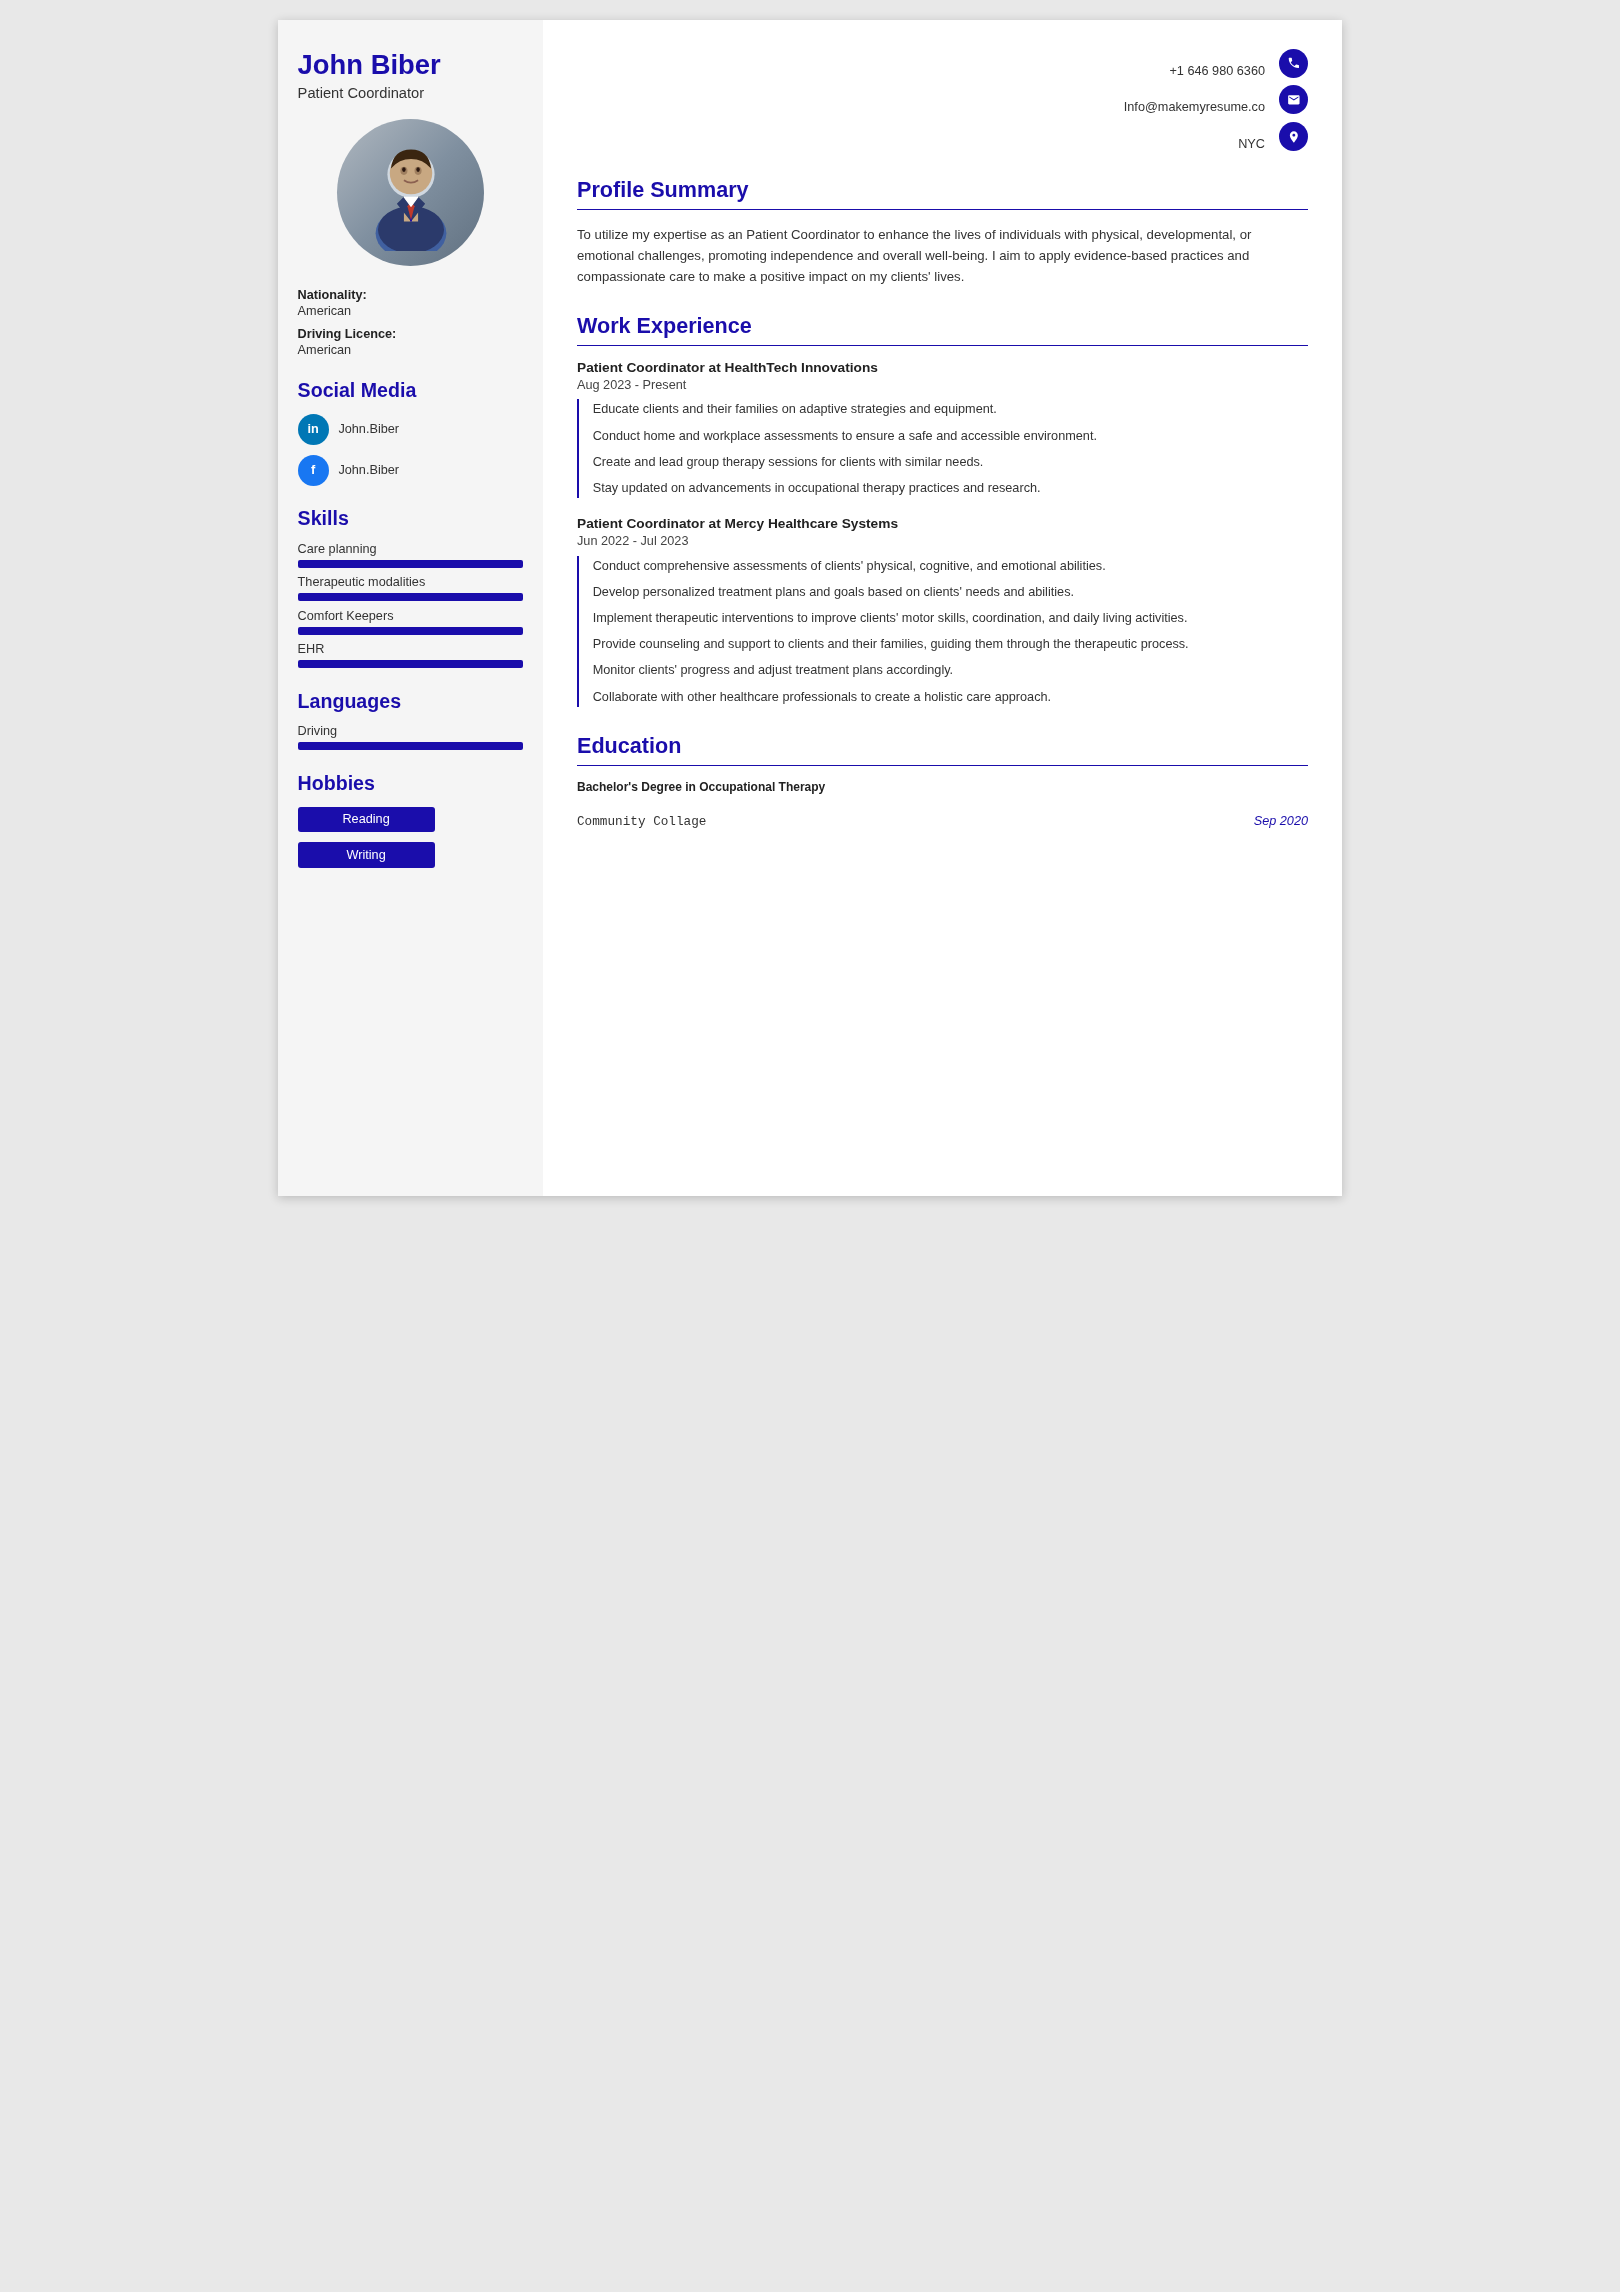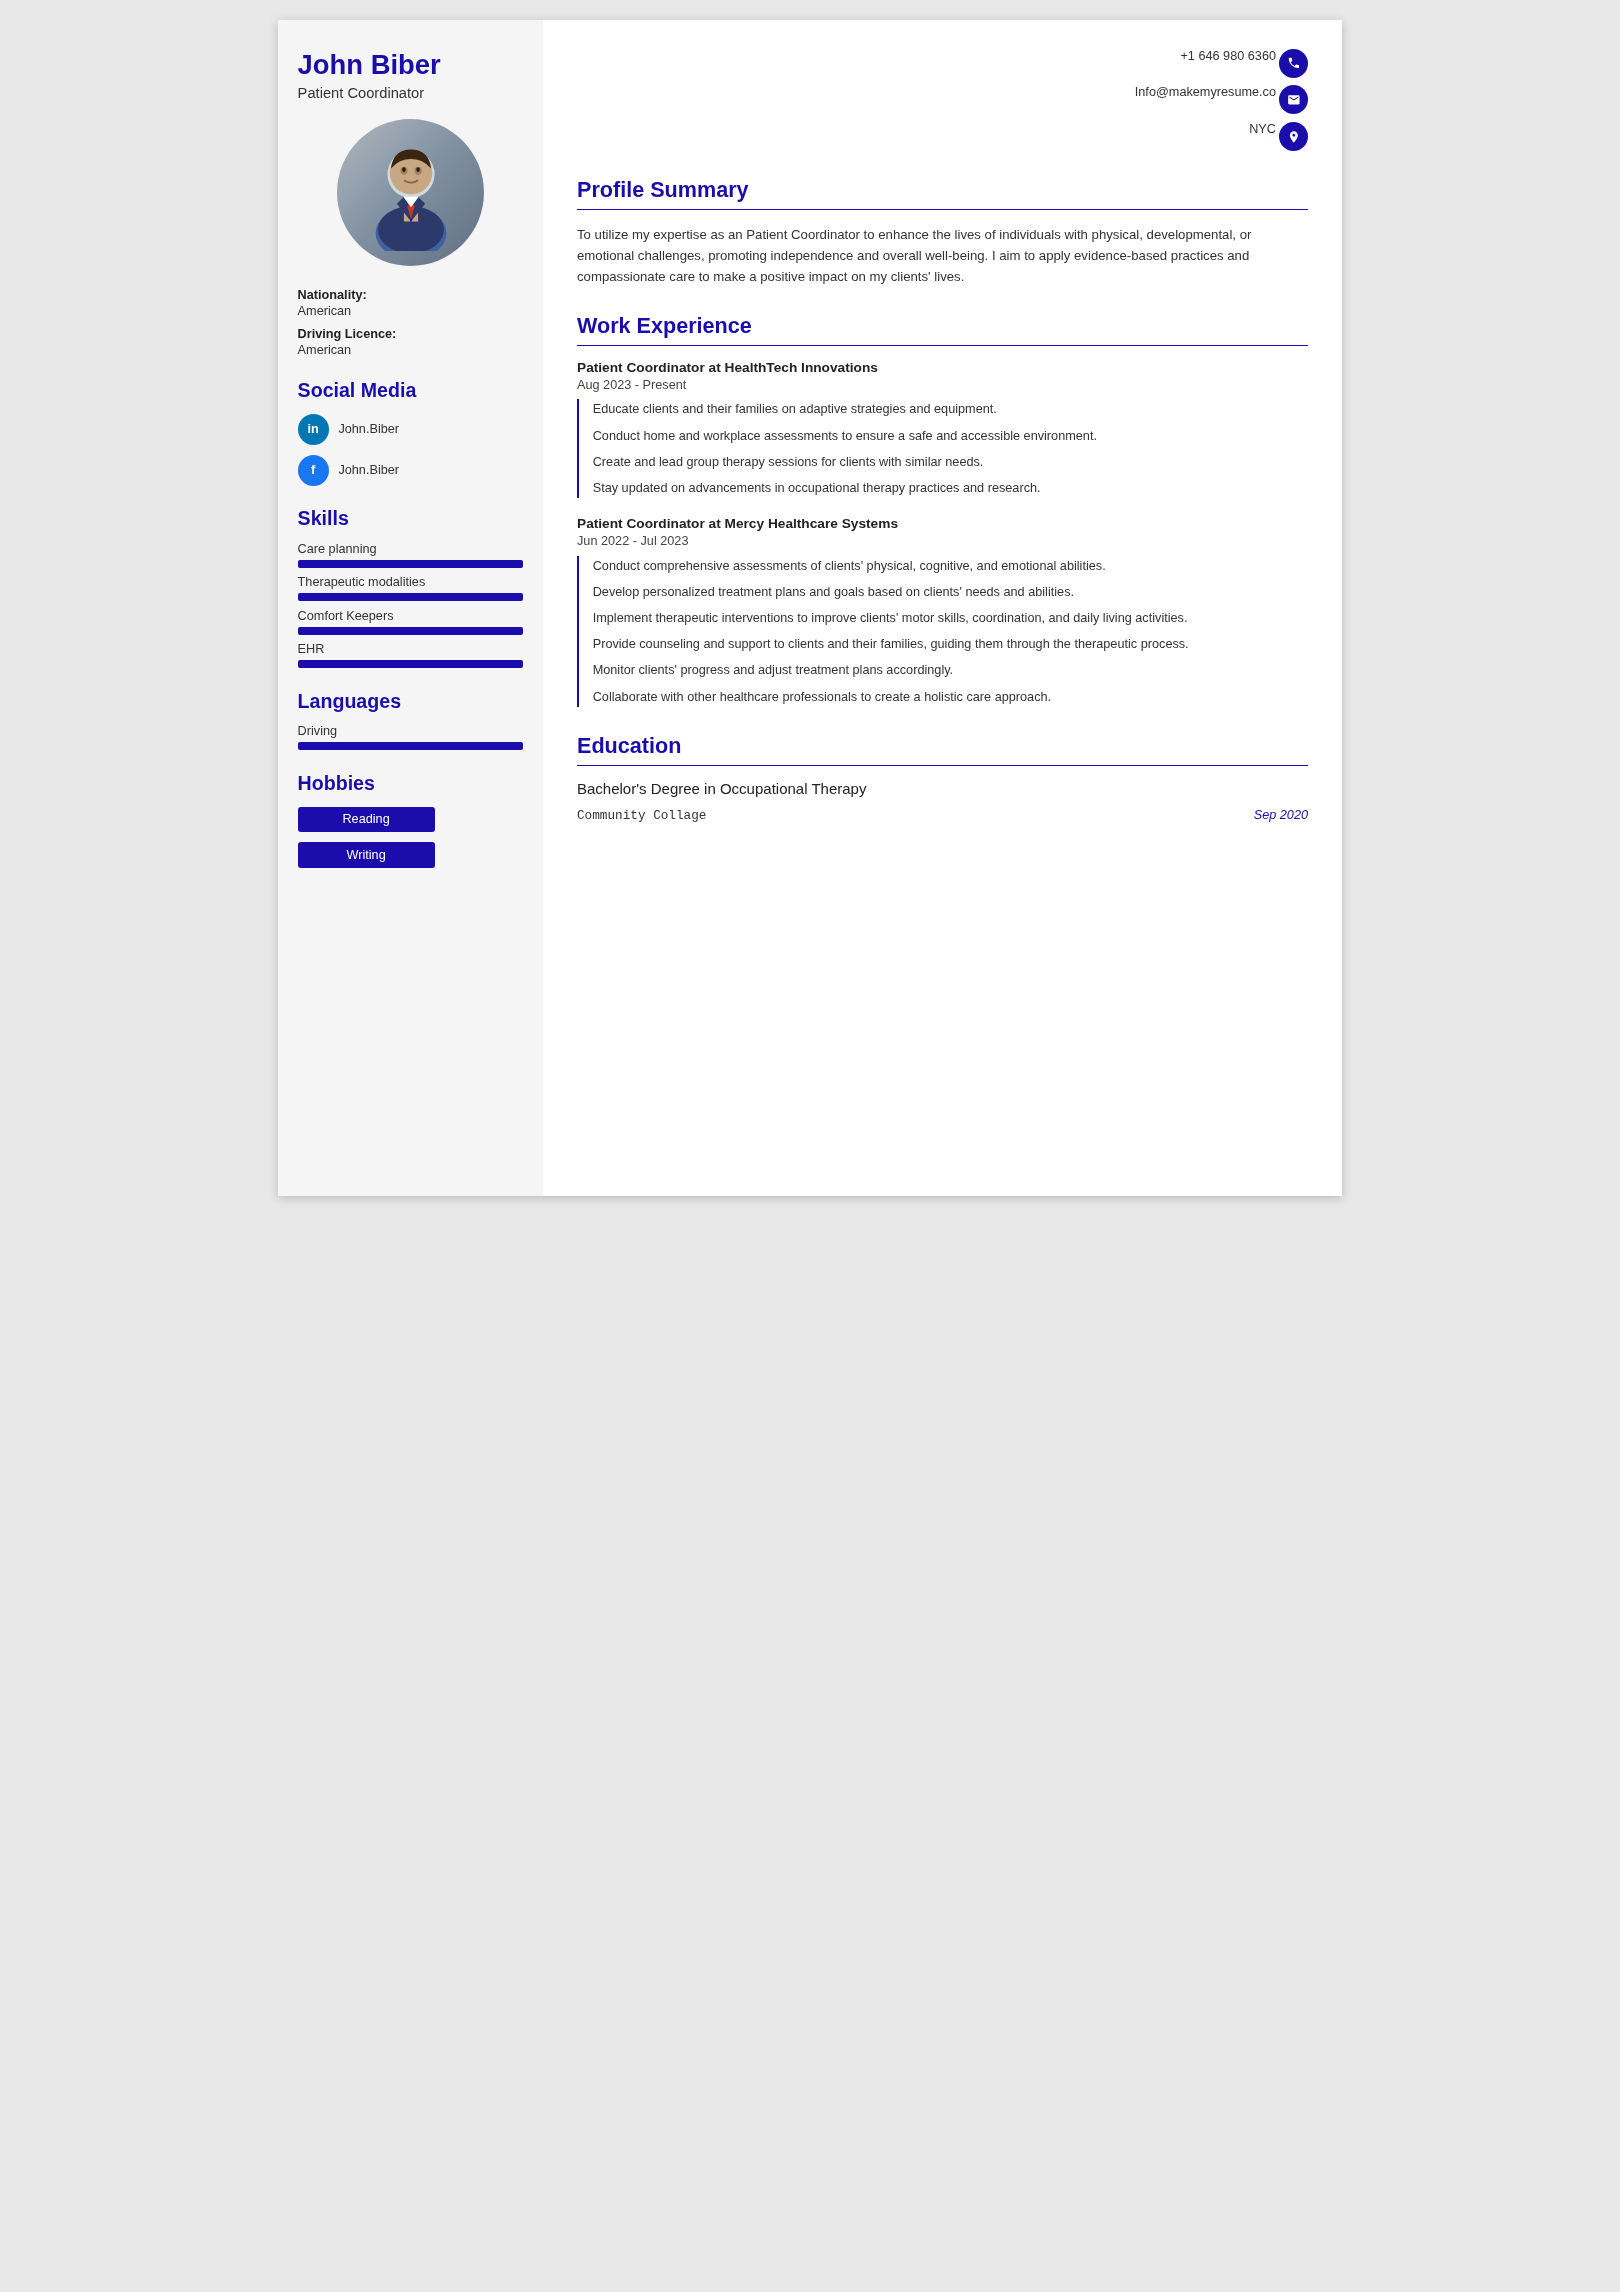--- a/index.html
+++ b/index.html
@@ -150,22 +150,22 @@
       margin-bottom: 19.6px;
     }
     .contact-items {
       display: flex;
       flex-direction: column;
       align-items: flex-end;
       gap: 7.8px;
     }
     .contact-item {
       display: flex;
-      align-items: flex-start;
-      gap: 3px;
+      align-items: flex-end;
+      gap: 14px;
     }
     .contact-text {
       font-size: 12.7px;
       color: #333;
     }
     .contact-icon-circle {
       width: 29px;
       height: 29px;
       border-radius: 50%;
       background: #1a0dab;
@@ -210,24 +210,24 @@
       padding-left: 13.7px;
       margin-bottom: 17.6px;
     }
     .job-bullet {
       font-size: 12.7px;
       color: #333;
       line-height: 1.6;
       margin-bottom: 5.9px;
     }
     .edu-title {
-      font-size: 15px;
-      font-weight: 400;
+      font-size: 12px;
+      font-weight: 700;
       color: #222;
-      margin-bottom: 11px;
+      margin-bottom: 20px;
     }
     .edu-row {
       display: flex;
       justify-content: space-between;
       align-items: center;
     }
     .edu-school {
       font-size: 12.7px;
       color: #333;
       font-family: Liberation Mono, monospace;

